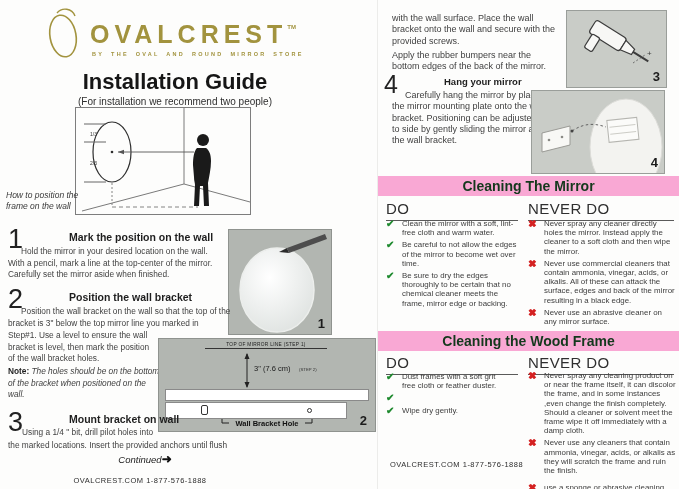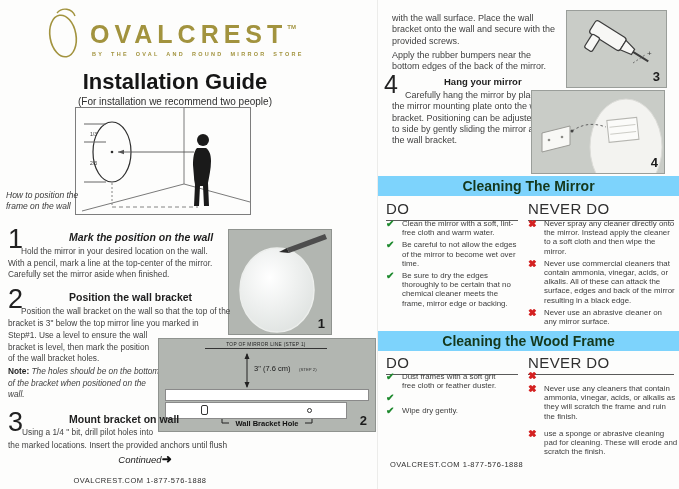--- a/index.html
+++ b/index.html
@@ -33,21 +33,21 @@
   .f2-topline{position:absolute;font-size:4.8px;letter-spacing:0.3px;color:#222;text-align:center;
     border-bottom:1px solid #333;padding-bottom:1px;}
   .f2-measure{position:absolute;font-size:7.5px;color:#1a1a1a;}
   .f2-measure-step{position:absolute;font-size:4.3px;color:#333;}
   .f2-bar{position:absolute;background:#ffffff;border:1px solid #8a8a8a;}
   .f2-hole-slot{position:absolute;border:1px solid #333;border-radius:2px;background:#fff;}
   .f2-hole-dot{position:absolute;border:1px solid #333;border-radius:50%;background:#fff;}
   .f2-bracket-label{position:absolute;font-size:7.5px;font-weight:bold;color:#111;text-align:center;}
   
   .r-body{font-size:9px;line-height:11.3px;color:#3f3f3f;}
-  .section-bar{background:#7dd3fc;}
+  .section-bar{background:#f9a8d4;}
   .section-title{font-size:14px;font-weight:bold;color:#14381c;text-align:center;line-height:20px;}
   .col-header{font-size:15px;color:#2f2f2f;letter-spacing:0.4px;border-bottom:1px solid #5a5a5a;padding-bottom:3px;}
   .clean-list{display:flex;flex-direction:column;}
   .clean-item{display:flex;gap:5px;margin-bottom:3px;font-size:7.9px;line-height:9.2px;color:#3d3d3d;}
   .check-icon{color:#1f8a2f;font-size:10px;line-height:10px;flex:0 0 11px;font-weight:bold;}
   .cross-icon{color:#d42222;font-size:9.5px;line-height:10px;flex:0 0 11px;font-weight:bold;
     text-shadow:0.7px 0 #d42222;}
   .page-divider{background:#ececea;width:1px;}
   .arrow-glyph{font-size:12px;color:#111;font-weight:bold;}
 </style>
@@ -86,21 +86,21 @@
     <text x="14" y="57" font-size="5" fill="#333">2/3</text>
     <g fill="#1a1a1a">
       <circle cx="127" cy="32" r="6"></circle>
       <path d="M121,40 C118,43 117,50 117,57 L118,69 C118,73 119,75 119,77 L118,98 L123,98 L124,78 L127,78 L128,98 L133,98 L132,75 C133,69 135,61 135,53 C135,46 133,42 130,40 Z"></path>
     </g>
   </svg>
 </div>
 <div class="abs caption" style="left:6px;top:190px;width:78px;">How to position the frame on the wall</div>
 
 <div class="abs step-num" style="left:8px;top:226px;">1</div>
-<div class="abs step-heading" style="left:25px;top:231px;font-style:italic;">Mark the position on the wall</div>
+<div class="abs step-heading" style="left:25px;top:231px;">Mark the position on the wall</div>
 <div class="abs step-body indent" style="left:8px;top:246px;width:218px;">Hold the mirror in your desired location on the wall. With a pencil, mark a line at the top-center of the mirror. Carefully set the mirror aside when finished.</div>
 
 <div class="abs figure" style="left:228px;top:229px;width:102px;height:104px;">
   <svg width="102" height="104" viewBox="0 0 102 104">
     <defs>
       <radialGradient id="mirrorGrad" cx="40%" cy="35%" r="75%">
         <stop offset="0%" stop-color="#ffffff"></stop>
         <stop offset="100%" stop-color="#dde1df"></stop>
       </radialGradient>
     </defs>
@@ -213,21 +213,21 @@
   </div>
   <div class="clean-item">
     <span class="check-icon">✔</span>
     <span>Be sure to dry the edges thoroughly to be certain that no chemical cleaner meets the frame, mirror edge or backing.</span>
   </div>
 </div>
 
 <div class="abs clean-list" style="left:528px;top:219px;width:148px;">
   <div class="clean-item">
     <span class="cross-icon">✖</span>
-    <span>Never spray any cleaner directly onto the mirror. Instead apply the cleaner to a soft cloth and then wipe the mirror.</span>
+    <span>Never spray any cleaner directly holes the mirror. Instead apply the cleaner to a soft cloth and then wipe the mirror.</span>
   </div>
   <div class="clean-item">
     <span class="cross-icon">✖</span>
     <span>Never use commercial cleaners that contain ammonia, vinegar, acids, or alkalis. All of these can attack the surface, edges and back of the mirror resulting in a black edge.</span>
   </div>
   <div class="clean-item">
     <span class="cross-icon">✖</span>
     <span>Never use an abrasive cleaner on any mirror surface.</span>
   </div>
 </div>
@@ -248,20 +248,21 @@
   </div>
   <div class="clean-item">
     <span class="check-icon">✔</span>
     <span>Wipe dry gently.</span>
   </div>
 </div>
 
 <div class="abs clean-list" style="left:528px;top:371px;width:150px;">
   <div class="clean-item">
     <span class="cross-icon">✖</span>
+    <span>Never spray any cleaning product on or near the frame itself, it can discolor the frame, and in some instances ,even change the finish completely. Should a cleaner or solvent meet the frame wipe it off immediately with a damp cloth.</span>
   </div>
   <div class="clean-item">
     <span class="cross-icon">✖</span>
     <span>Never use any cleaners that contain ammonia, vinegar, acids, or alkalis as they will scratch the frame and ruin the finish.</span>
   </div>
   <div class="clean-item" style="margin-top:5px;">
     <span class="cross-icon">✖</span>
     <span>use a sponge or abrasive cleaning pad for cleaning. These will erode and scratch the finish.</span>
   </div>
 </div>

